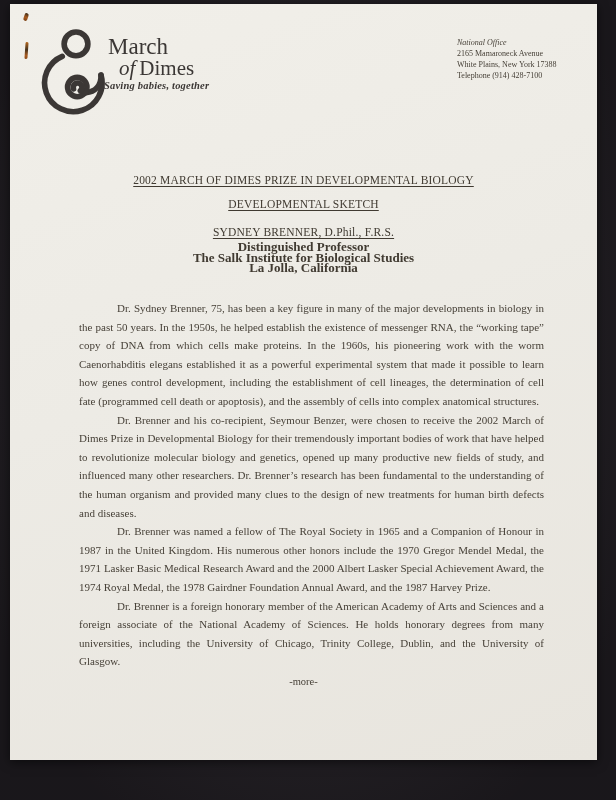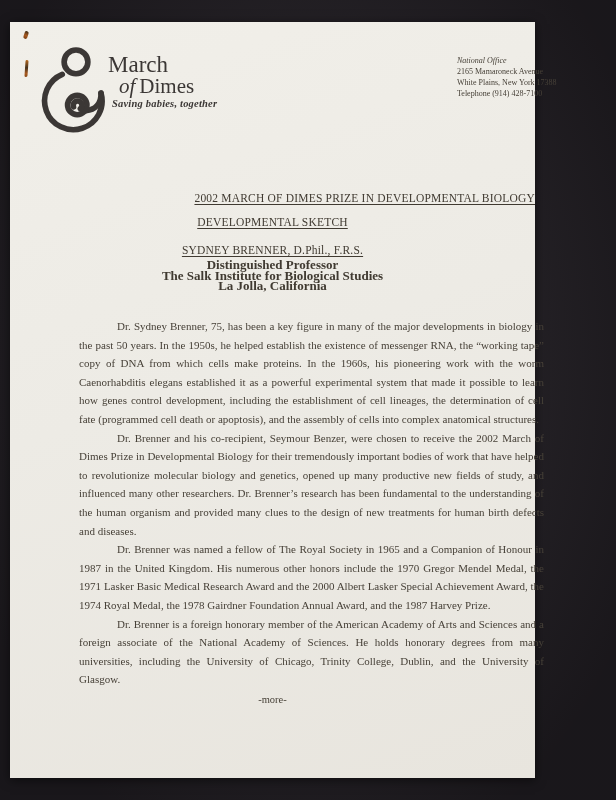--- a/index.html
+++ b/index.html
@@ -6,43 +6,43 @@
   .stage{
     position:relative;
     width:616px;height:800px;
     background:
       radial-gradient(ellipse at 50% 45%, rgba(255,255,255,0.05), rgba(0,0,0,0.35) 85%),
       var(--background,#272329);
     overflow:hidden;
     font-family:"Liberation Serif", serif;
   }
   .page{
-    position:absolute;left:10px;top:22px;width:525px;height:756px;
+    position:absolute;left:10px;top:4px;width:587px;height:756px;
     background:linear-gradient(160deg, #f1efe9 0%, var(--paper,#edebe5) 45%, #e8e5de 100%);
     box-shadow:0 2px 10px rgba(0,0,0,0.55);
     color:var(--ink,#474138);
   }
   
   .logo-mark{position:absolute;left:31px;top:21px;color:var(--logo_ink,#3b3735);}
   .logo-march{position:absolute;left:98px;top:31px;font-size:23px;line-height:1;color:var(--logo_ink,#3b3735);}
   .logo-ofdimes{position:absolute;left:109px;top:54px;font-size:21px;line-height:1;color:var(--logo_ink,#3b3735);}
   .logo-ofdimes .of{font-style:italic;margin-right:4px;}
-  .logo-tagline{position:absolute;left:94px;top:76px;font-size:10.5px;font-style:italic;font-weight:700;letter-spacing:0.2px;color:var(--logo_ink,#3b3735);padding-left:8px;}
+  .logo-tagline{position:absolute;left:94px;top:76px;font-size:10.5px;font-style:italic;font-weight:700;letter-spacing:0.2px;color:var(--logo_ink,#3b3735);}
   .office{position:absolute;left:447px;top:33px;font-size:8px;line-height:11px;white-space:nowrap;}
   .office .office-title{font-style:italic;}
   
   .rust{position:absolute;border-radius:2px;}
   .rust-1{left:14px;top:9px;width:4px;height:8px;transform:rotate(18deg);
     background:linear-gradient(180deg,#3d2c17 0%,#a85a20 55%,#7a4014 100%);}
   .rust-2{left:15px;top:38px;width:3px;height:17px;transform:rotate(4deg);
     background:linear-gradient(180deg,#b5681f 0%,#46321c 45%,#a85a20 80%,#8a4a18 100%);}
   
   .doc-head{position:absolute;left:0;right:0;top:170px;text-align:center;color:var(--heading_ink,#403a31);}
   .doc-head .h{font-size:11.5px;letter-spacing:0.2px;text-decoration:underline;text-underline-offset:2px;}
-  .h-title{margin-bottom:12px;text-align:right;}
+  .h-title{margin-bottom:12px;}
   .h-subtitle{margin-bottom:16px;}
   .h-name{margin-bottom:4px;}
   .affil{font-weight:700;font-size:13px;line-height:10.6px;}
   
   .body-text{
     position:absolute;left:69px;top:295px;width:465px;
     font-size:11px;line-height:18.6px;text-align:justify;
     color:var(--ink,#474138);
   }
   .body-text p{margin:0;text-indent:38px;}

